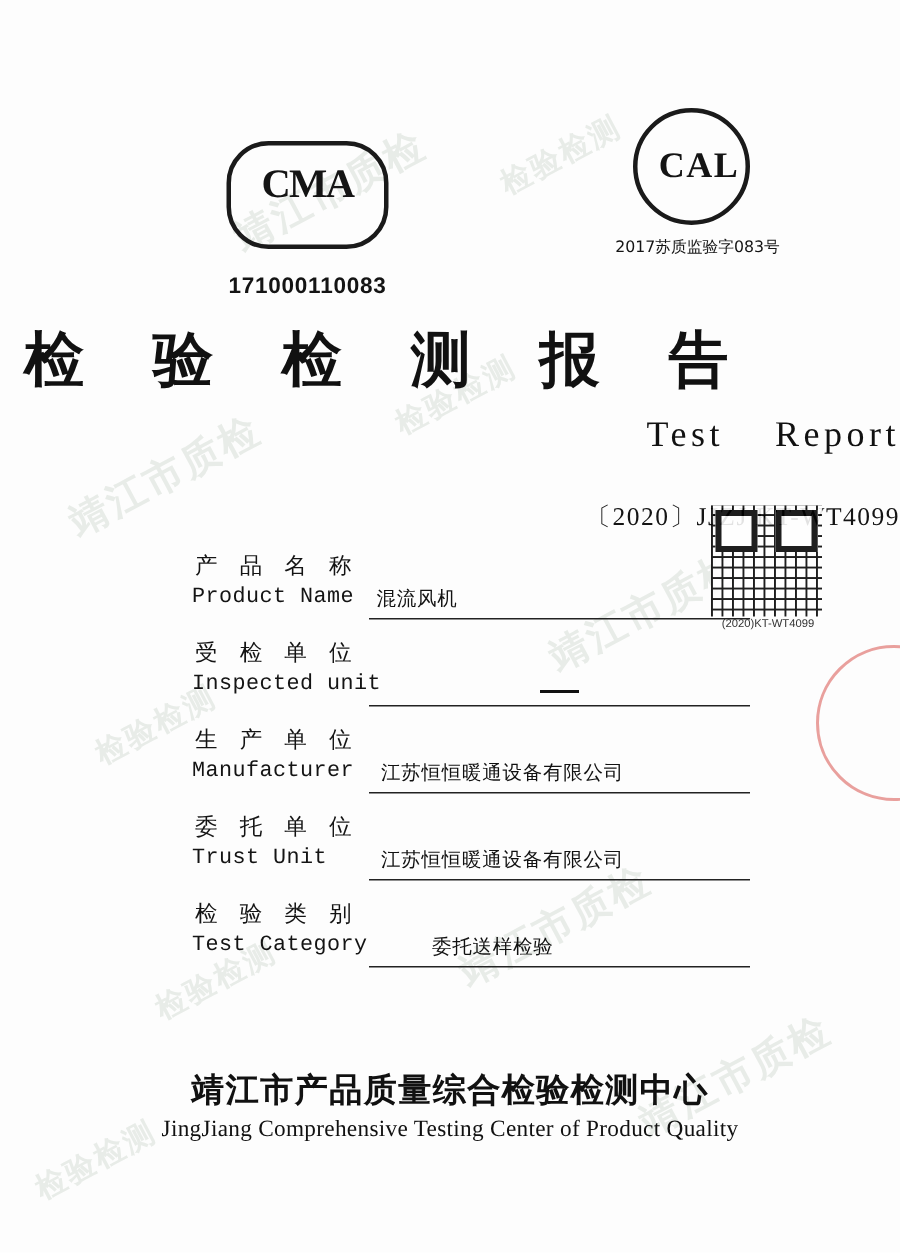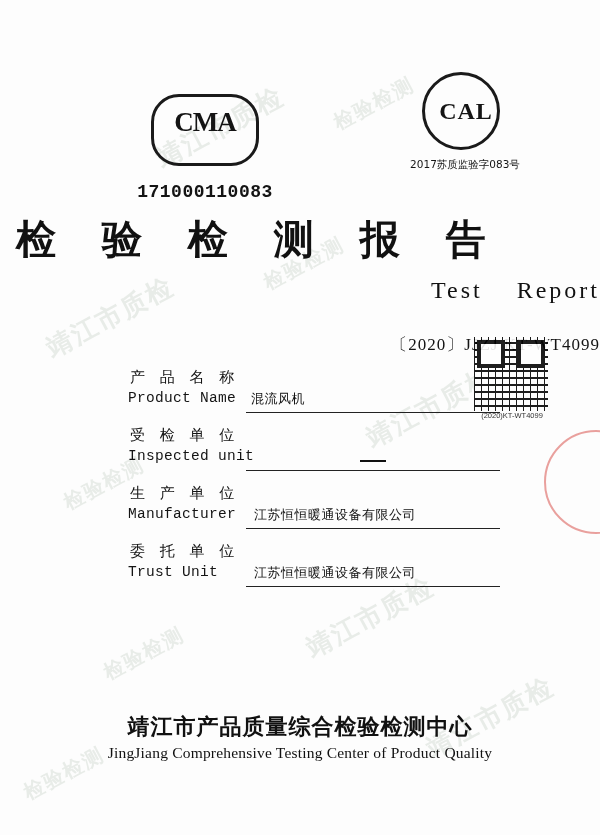--- a/index.html
+++ b/index.html
@@ -66,22 +66,22 @@
     left: 0; right: 0;
     top: 10px;
     font-family: "Liberation Serif", serif;
     font-size: 27px;
     font-weight: 700;
     letter-spacing: -1px;
     line-height: 30px;
   }
   .cma-code {
     margin-top: 14px;
-    font-family: Liberation Mono, monospace;
-    font-size: 18px;
+    font-family: Liberation Sans, sans-serif;
+    font-size: 15px;
     font-weight: 700;
     letter-spacing: 0.5px;
   }
   .cal-wrap {
     position: absolute;
     left: 380px;
     top: -6px;
     width: 170px;
     text-align: center;
   }
@@ -358,20 +358,27 @@
     </div>
 
     <div class="row">
       <div class="label-cn">委 托 单 位</div>
       <div class="label-en">Trust   Unit</div>
       <div class="value">
         <span>江苏恒恒暖通设备有限公司</span>
       </div>
     </div>
 
+    <div class="row">
+      <div class="label-cn">检 验 类 别</div>
+      <div class="label-en">Test Category</div>
+      <div class="value">
+        <span style="left:42px;">委托送样检验</span>
+      </div>
+    </div>
 
   </div>
 
   <div class="seal"></div>
 
   <div class="footer-cn">靖江市产品质量综合检验检测中心</div>
   <div class="footer-en">JingJiang Comprehensive Testing Center of Product Quality</div>
 
 </div>
 

